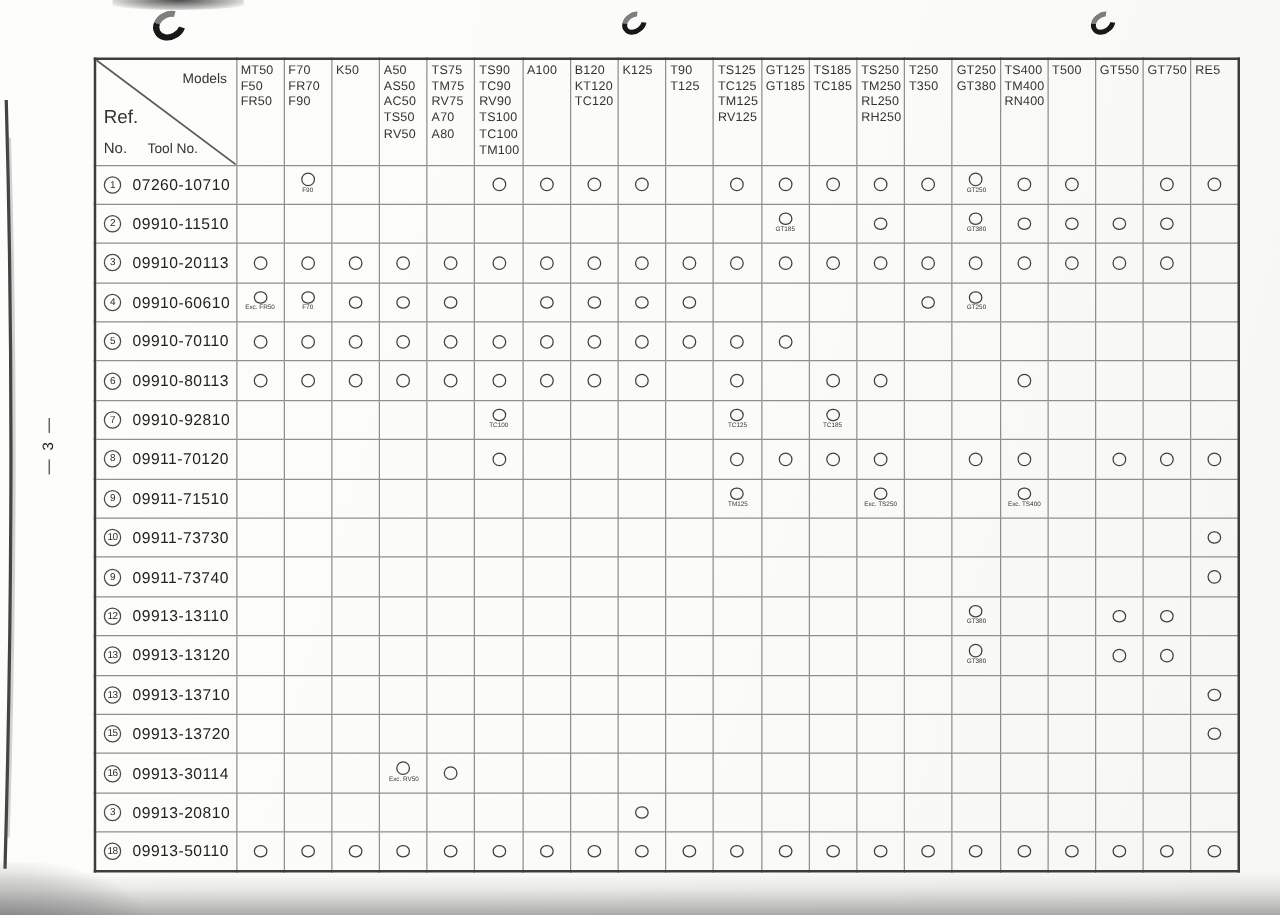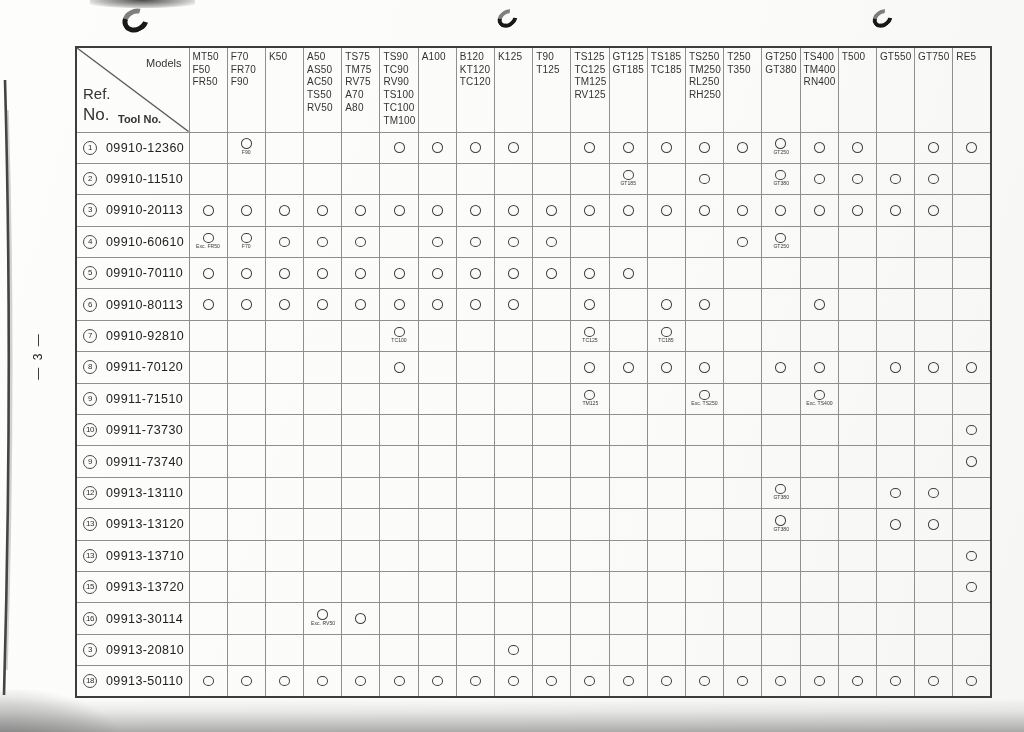--- a/index.html
+++ b/index.html
@@ -60,22 +60,22 @@
     font-weight:normal;
   }
   .tool-table { border:2px solid #3d3d3b; }
   thead tr { height:85px; }
   tbody tr { height:31.4px; }
 
   .corner-cell { position:relative; }
   .corner-cell svg { position:absolute; inset:0; width:100%; height:100%; }
   .corner-models { position:absolute; top:9px; right:7px; font-size:11px; color:#333; }
   .corner-ref { position:absolute; left:6px; top:37px; font-size:15px; color:#333; }
-  .corner-no { position:absolute; left:6px; bottom:7px; font-size:17px; color:#333; }
-  .corner-tool { position:absolute; left:41px; bottom:7px; font-size:11px; color:#333;font-weight:bold; }
+  .corner-no { position:absolute; left:6px; bottom:7px; font-size:12px; color:#333; }
+  .corner-tool { position:absolute; left:41px; bottom:7px; font-size:11px; color:#333; }
 
   th.model-col { text-align:left; }
   th.model-col div {
     font-size:10px; line-height:12.7px; padding-left:3px; padding-top:0;
     color:#333; letter-spacing:0.2px; white-space:nowrap;
   }
   th.model-col { padding-top:3px !important; }
 
   td.tool-cell { vertical-align:middle; }
   .tool-cell-inner { display:flex; align-items:center; }
@@ -248,21 +248,21 @@
             <div>RE5</div>
           </th>
         </tr>
     </thead>
     <tbody id="table-body">
 
     <tr>
           <td class="tool-cell">
             <div class="tool-cell-inner">
               <span class="ref-badge">1</span>
-              <span class="tool-no">09910-12360</span>
+              <span class="tool-no">07260-10710</span>
             </div>
           </td>
           <td class="mark-cell"></td>
           <td class="mark-cell">
             <div class="mark-stack">
               <span class="circ"></span>
               <span class="note">F90</span>
             </div>
           </td>
           <td class="mark-cell"></td>

